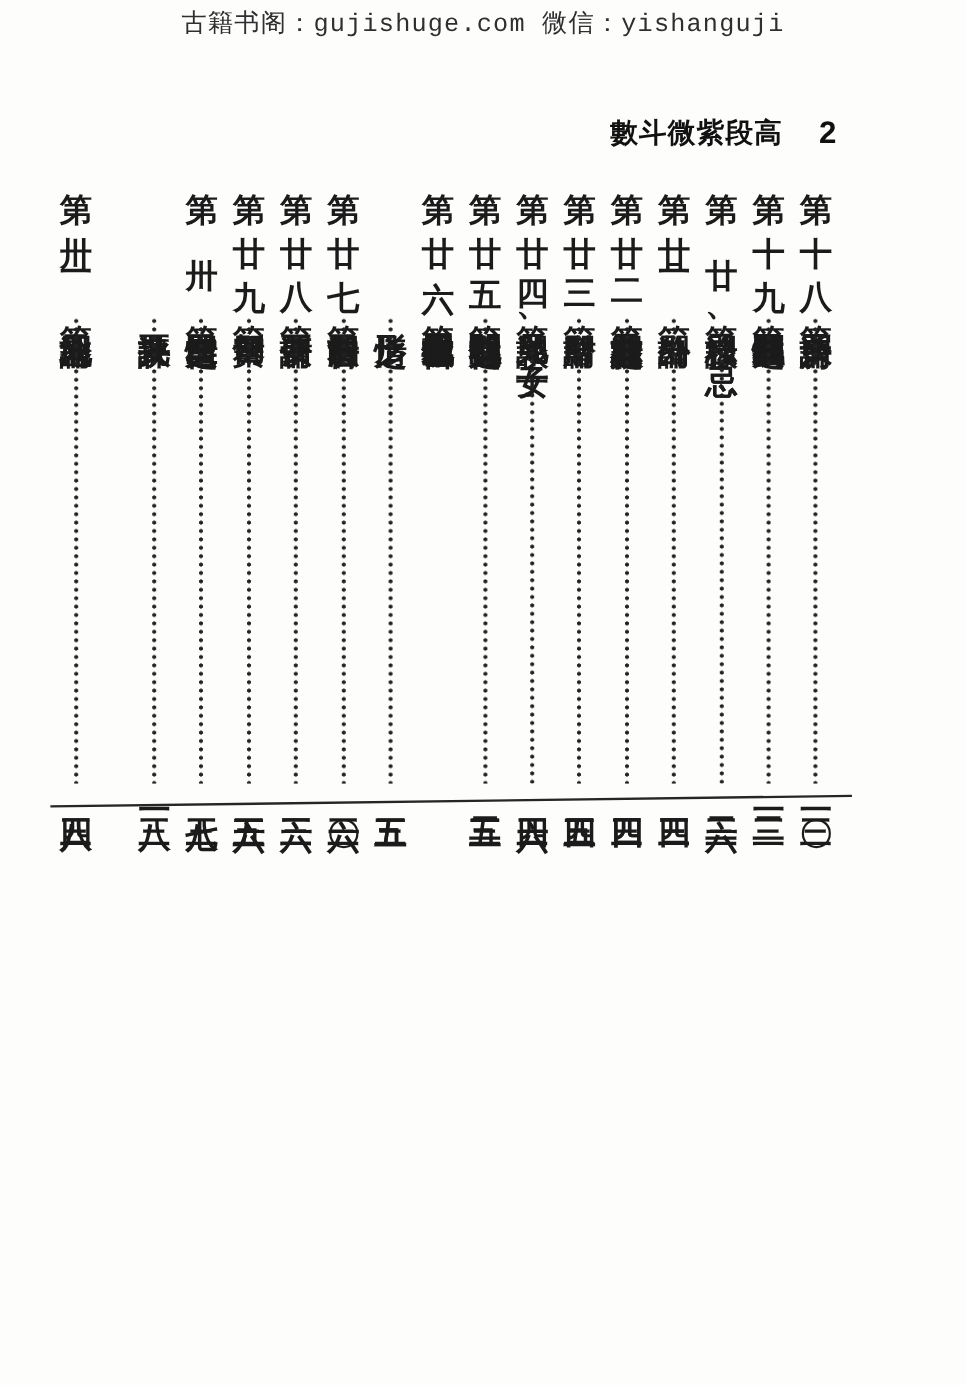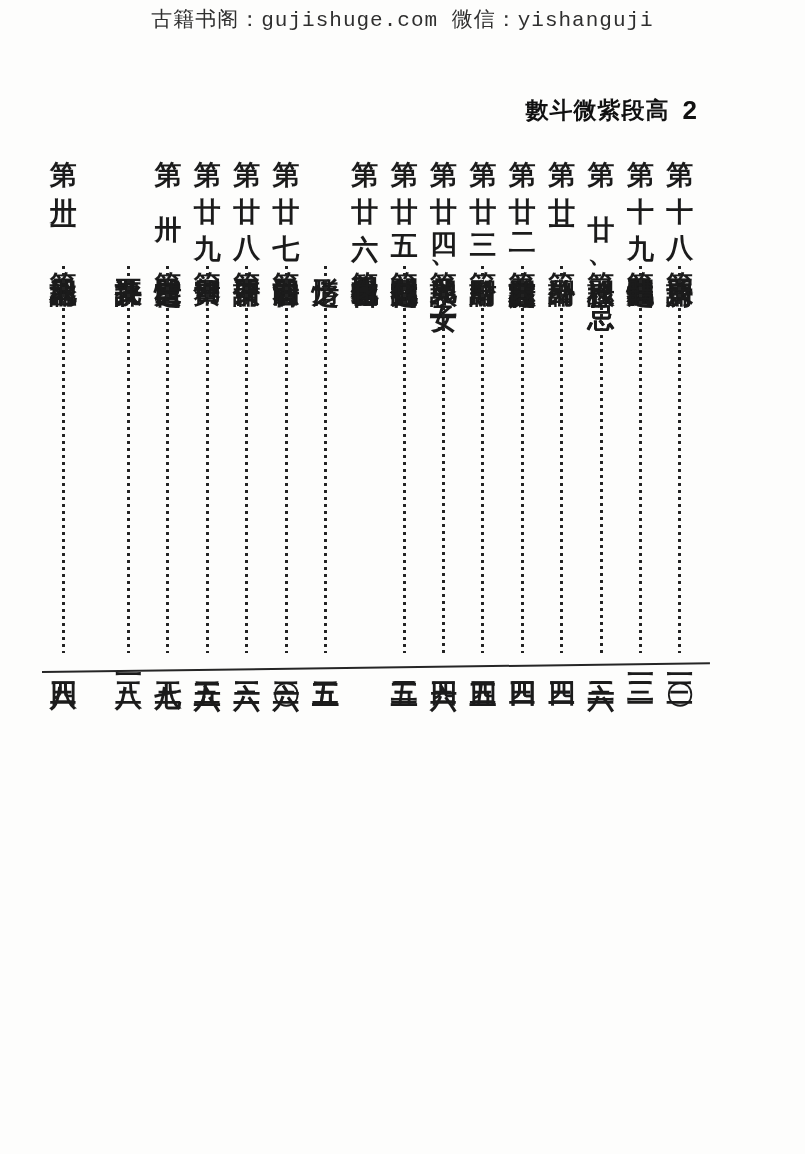--- a/index.html
+++ b/index.html
@@ -16,21 +16,21 @@
     position:absolute;top:5px;left:0;right:0;
     text-align:center;
     font-family:"Liberation Mono","DejaVu Sans Mono",monospace;
     font-size:21px;letter-spacing:1px;
     color:#2f2f2f;
     white-space:nowrap;
   }
   
   .running-head{
     position:absolute;top:95px;right:108px;
-    display:flex;align-items:center;gap:13px;
+    display:flex;align-items:center;gap:30px;
   }
   .book-title{
     font-size:23px;font-weight:700;letter-spacing:1px;
     color:#111;
   }
   .folio{
     font-family:"Liberation Sans","DejaVu Sans",sans-serif;
     font-size:26px;font-weight:700;color:#111;
   }
   

